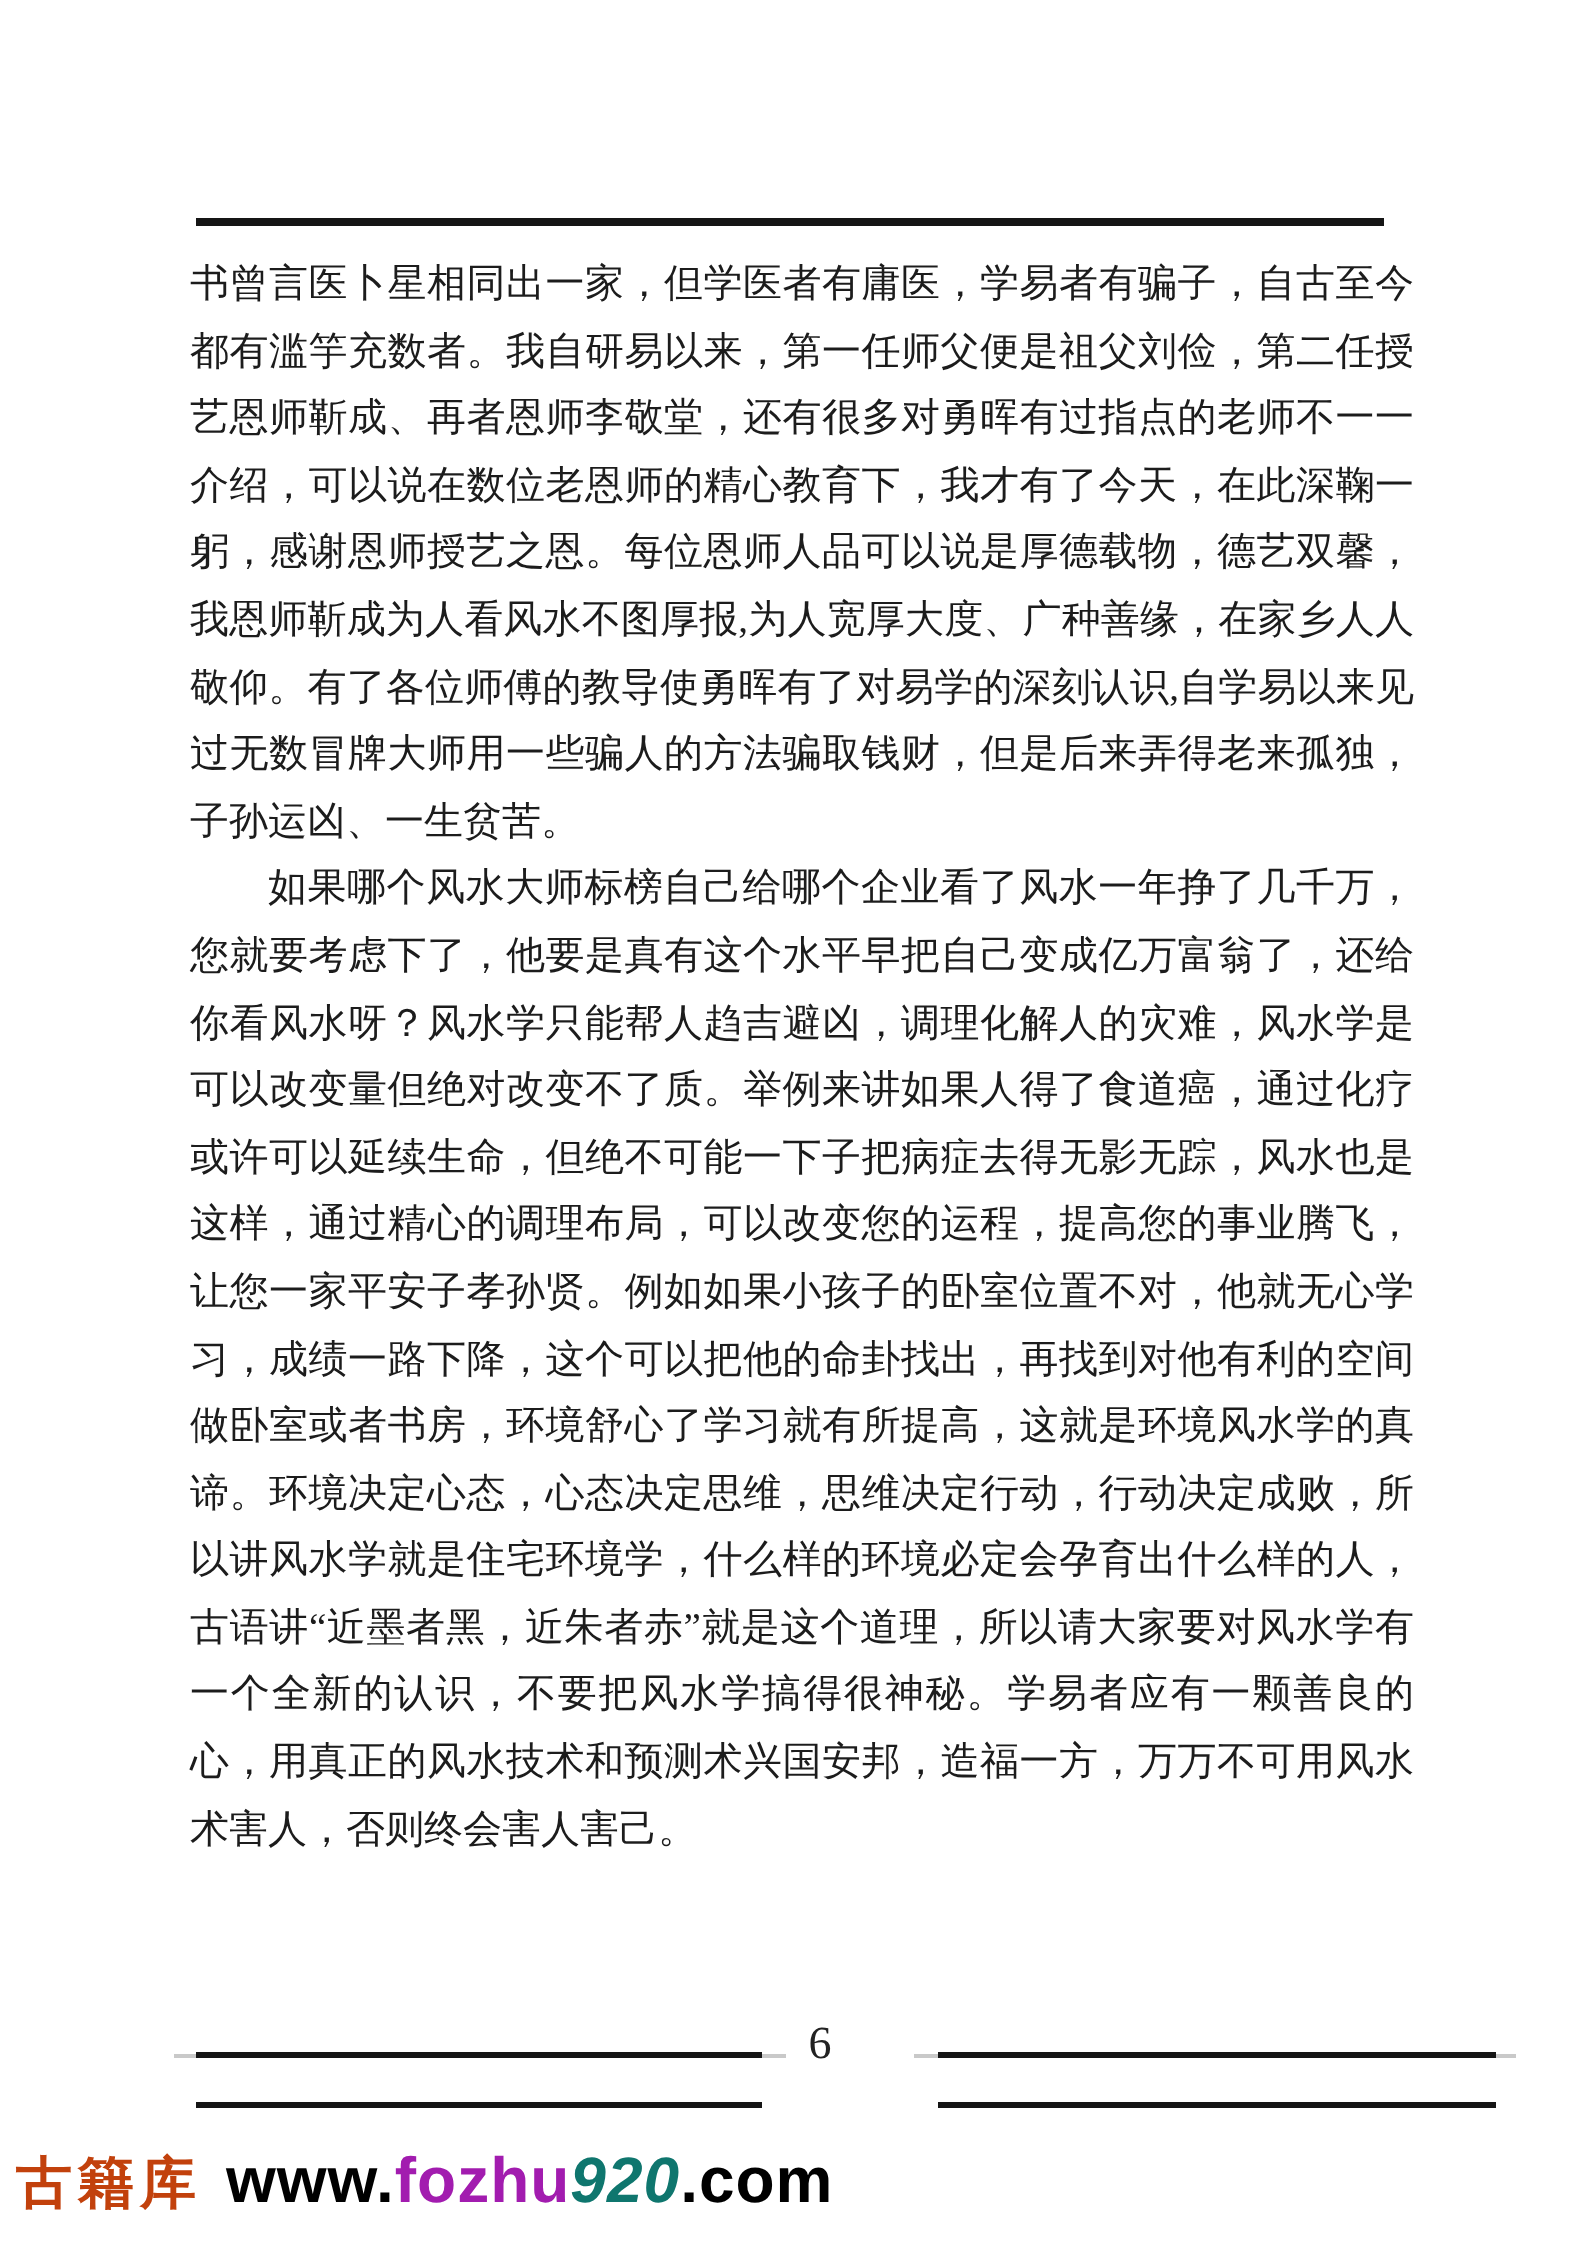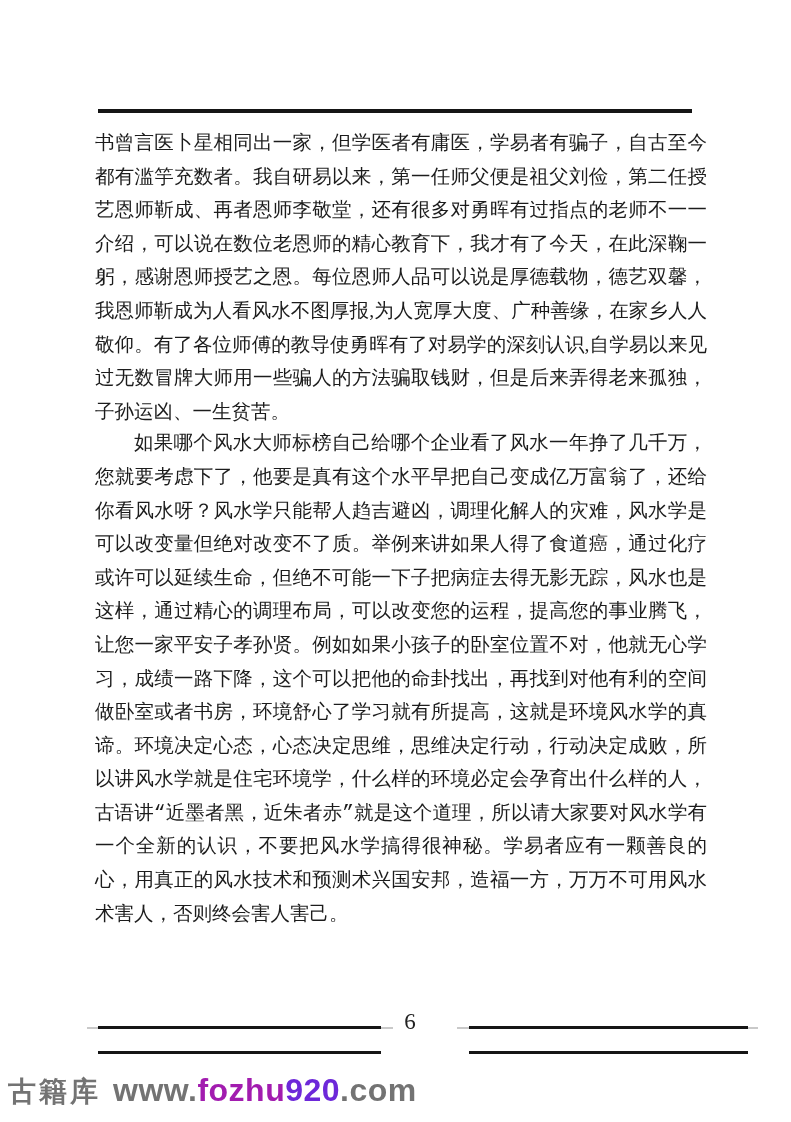--- a/index.html
+++ b/index.html
@@ -21,21 +21,21 @@
     position: absolute;
     left: 95px; top: 126px;
     width: 612px;
     color: #1c1c1c;
     font-size: 19.5px;
     line-height: 33.6px;
     text-align: justify;
     text-justify: inter-character;
   }
   .body-text p { margin: 0; }
-  .body-text p.indent { text-indent: 2em; font-family: Liberation Mono, monospace; }
+  .body-text p.indent { text-indent: 2em; }
 
   .footer-rule {
     position: absolute;
     height: 3px;
     background: #151515;
   }
   .rule-left-top    { left: 98px;  top: 1026px; width: 283px; }
   .rule-left-bot    { left: 98px;  top: 1051px; width: 283px; }
   .rule-right-top   { left: 469px; top: 1026px; width: 279px; }
   .rule-right-bot   { left: 469px; top: 1051px; width: 279px; }
@@ -63,28 +63,28 @@
     position: absolute;
     left: 8px; top: 1072px;
     display: flex;
     align-items: baseline;
     font-family: "Liberation Sans", sans-serif;
     font-weight: bold;
     white-space: nowrap;
   }
   .wm-sitename {
     font-size: 28px;
-    color: #737373;
+    color: #c2410c;
     letter-spacing: 3px;
     margin-right: 12px;
   }
   .wm-url { font-size: 32px; letter-spacing: 0.5px; }
-  .wm-black { color: #737373; }
+  .wm-black { color: #000000; }
   .wm-green { color: #a21caf; }
-  .wm-red   { color: #6d28d9; }
+  .wm-red   { color: #0f766e; font-style: italic; }
 </style>
 </head>
 <body>
 
 <div class="page">
 
   <div class="top-rule"></div>
 
   <div class="body-text">
     <p>书曾言医卜星相同出一家，但学医者有庸医，学易者有骗子，自古至今都有滥竽充数者。我自研易以来，第一任师父便是祖父刘俭，第二任授艺恩师靳成、再者恩师李敬堂，还有很多对勇晖有过指点的老师不一一介绍，可以说在数位老恩师的精心教育下，我才有了今天，在此深鞠一躬，感谢恩师授艺之恩。每位恩师人品可以说是厚德载物，德艺双馨，我恩师靳成为人看风水不图厚报,为人宽厚大度、广种善缘，在家乡人人敬仰。有了各位师傅的教导使勇晖有了对易学的深刻认识,自学易以来见过无数冒牌大师用一些骗人的方法骗取钱财，但是后来弄得老来孤独，子孙运凶、一生贫苦。</p>

